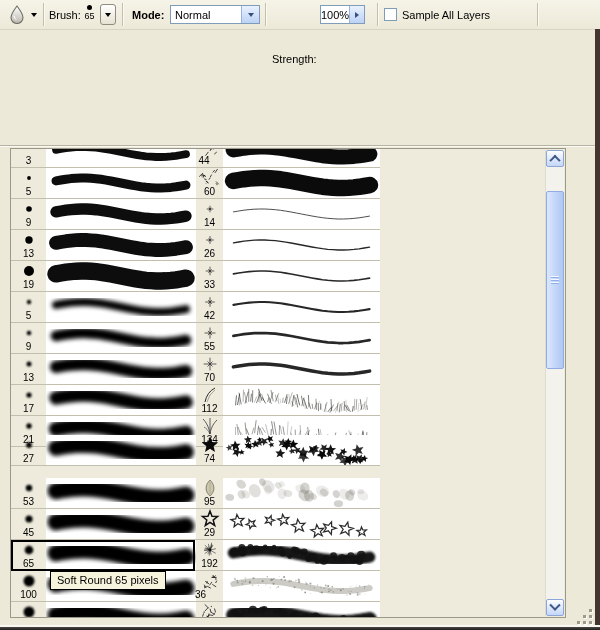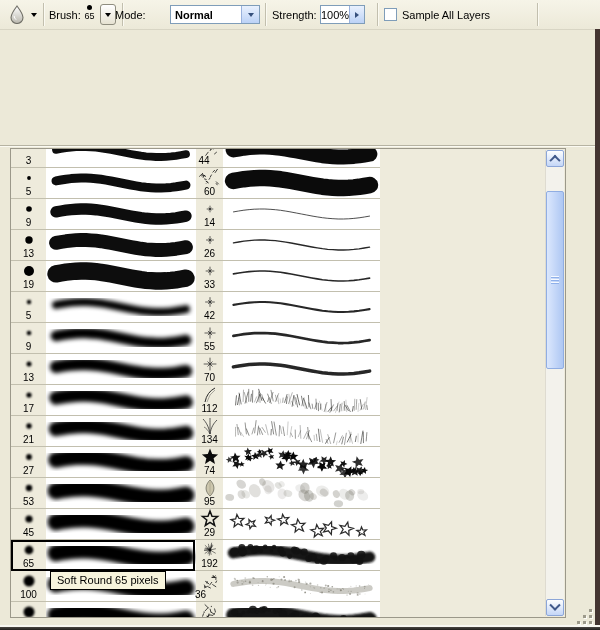--- a/index.html
+++ b/index.html
@@ -77,30 +77,30 @@
     <div class="abs" style="left:80px;top:4px;width:19px;height:22px;text-align:center;">
       <div style="width:5px;height:5px;border-radius:50%;background:#000;filter:blur(0.6px);margin:1px auto 0;"></div>
       <div style="font-size:9px;margin-top:1px;">65</div>
     </div>
     <div class="abs" style="left:100px;top:4px;width:16px;height:21px;border:1px solid #8f8d7f;border-radius:3px;
          background:linear-gradient(#ffffff,#e6e2d2);box-sizing:border-box;display:flex;align-items:center;justify-content:center;">
       <div class="blk-down"></div>
     </div>
     <div class="abs tsep" style="left:122px;"></div>
 
-    <span class="abs tlabel" style="left:115px;">Mode:</span>
+    <span class="abs tlabel" style="left:132px;font-weight:bold;">Mode:</span>
     <div class="abs xp-field" style="left:170px;top:5px;width:90px;height:19px;">
-      <span style="flex:1;padding-left:4px;font-weight:bold;">Normal</span>
+      <span style="flex:1;padding-left:4px;">Normal</span>
       <div class="xp-btn-blue" style="width:17px;height:17px;">
         <div class="chev-down"></div>
       </div>
     </div>
     <div class="abs tsep" style="left:265px;"></div>
 
-    <span class="abs tlabel" style="left:272px;">Strength:</span>
+    <span class="abs tlabel" style="left:272px;margin-top:44px;">Strength:</span>
     <div class="abs xp-field" style="left:320px;top:5px;width:45px;height:19px;">
       <span style="flex:1;text-align:center;">100%</span>
       <div class="xp-btn-blue" style="width:14px;height:17px;">
         <div class="chev-right"></div>
       </div>
     </div>
     <div class="abs tsep" style="left:377px;"></div>
 
     <div class="abs" style="left:384px;top:8px;width:13px;height:13px;background:#fff;border:1px solid #7f9db9;box-sizing:border-box;"></div>
     <span class="abs tlabel" style="left:402px;">Sample All Layers</span>
@@ -587,21 +587,21 @@
               <path d="M121.2,26.6 q0.5,-5.4 1.1,-10.8" fill="none" stroke="rgba(30,30,26,0.40)" stroke-width="0.75"></path>
               <path d="M123.8,27.7 q-1.8,-6.8 -3.6,-13.6" fill="none" stroke="rgba(30,30,26,0.34)" stroke-width="0.75"></path>
               <path d="M126.4,26.0 q0.5,-3.1 1.0,-6.2" fill="none" stroke="rgba(30,30,26,0.77)" stroke-width="0.75"></path>
               <path d="M129.0,26.4 q0.0,-4.6 0.1,-9.1" fill="none" stroke="rgba(30,30,26,0.25)" stroke-width="0.75"></path>
               <path d="M131.6,28.0 q1.0,-6.7 2.1,-13.4" fill="none" stroke="rgba(30,30,26,0.74)" stroke-width="0.75"></path>
               <path d="M134.2,27.1 q-0.1,-5.7 -0.2,-11.4" fill="none" stroke="rgba(30,30,26,0.76)" stroke-width="0.75"></path>
               <path d="M136.8,25.4 q0.3,-4.6 0.7,-9.2" fill="none" stroke="rgba(30,30,26,0.65)" stroke-width="0.75"></path>
             </svg></div>
           <div class="rowsep"></div>
         </div>
-        <div class="brow" style="top: 298px;">
+        <div class="brow" style="top: 286px;">
           <div class="icell" style="left: 0px; width: 35px;">
             <svg width="24" height="20" viewBox="0 0 24 20">
               <defs>
                 <filter id="ibi10_0" x="-60%" y="-60%" width="220%" height="220%">
                   <feGaussianBlur stdDeviation="1.1"></feGaussianBlur>
                 </filter>
               </defs>
               <circle cx="12" cy="10" r="2.9" fill="#000" filter="url(#ibi10_0)"></circle>
             </svg>
           </div>

